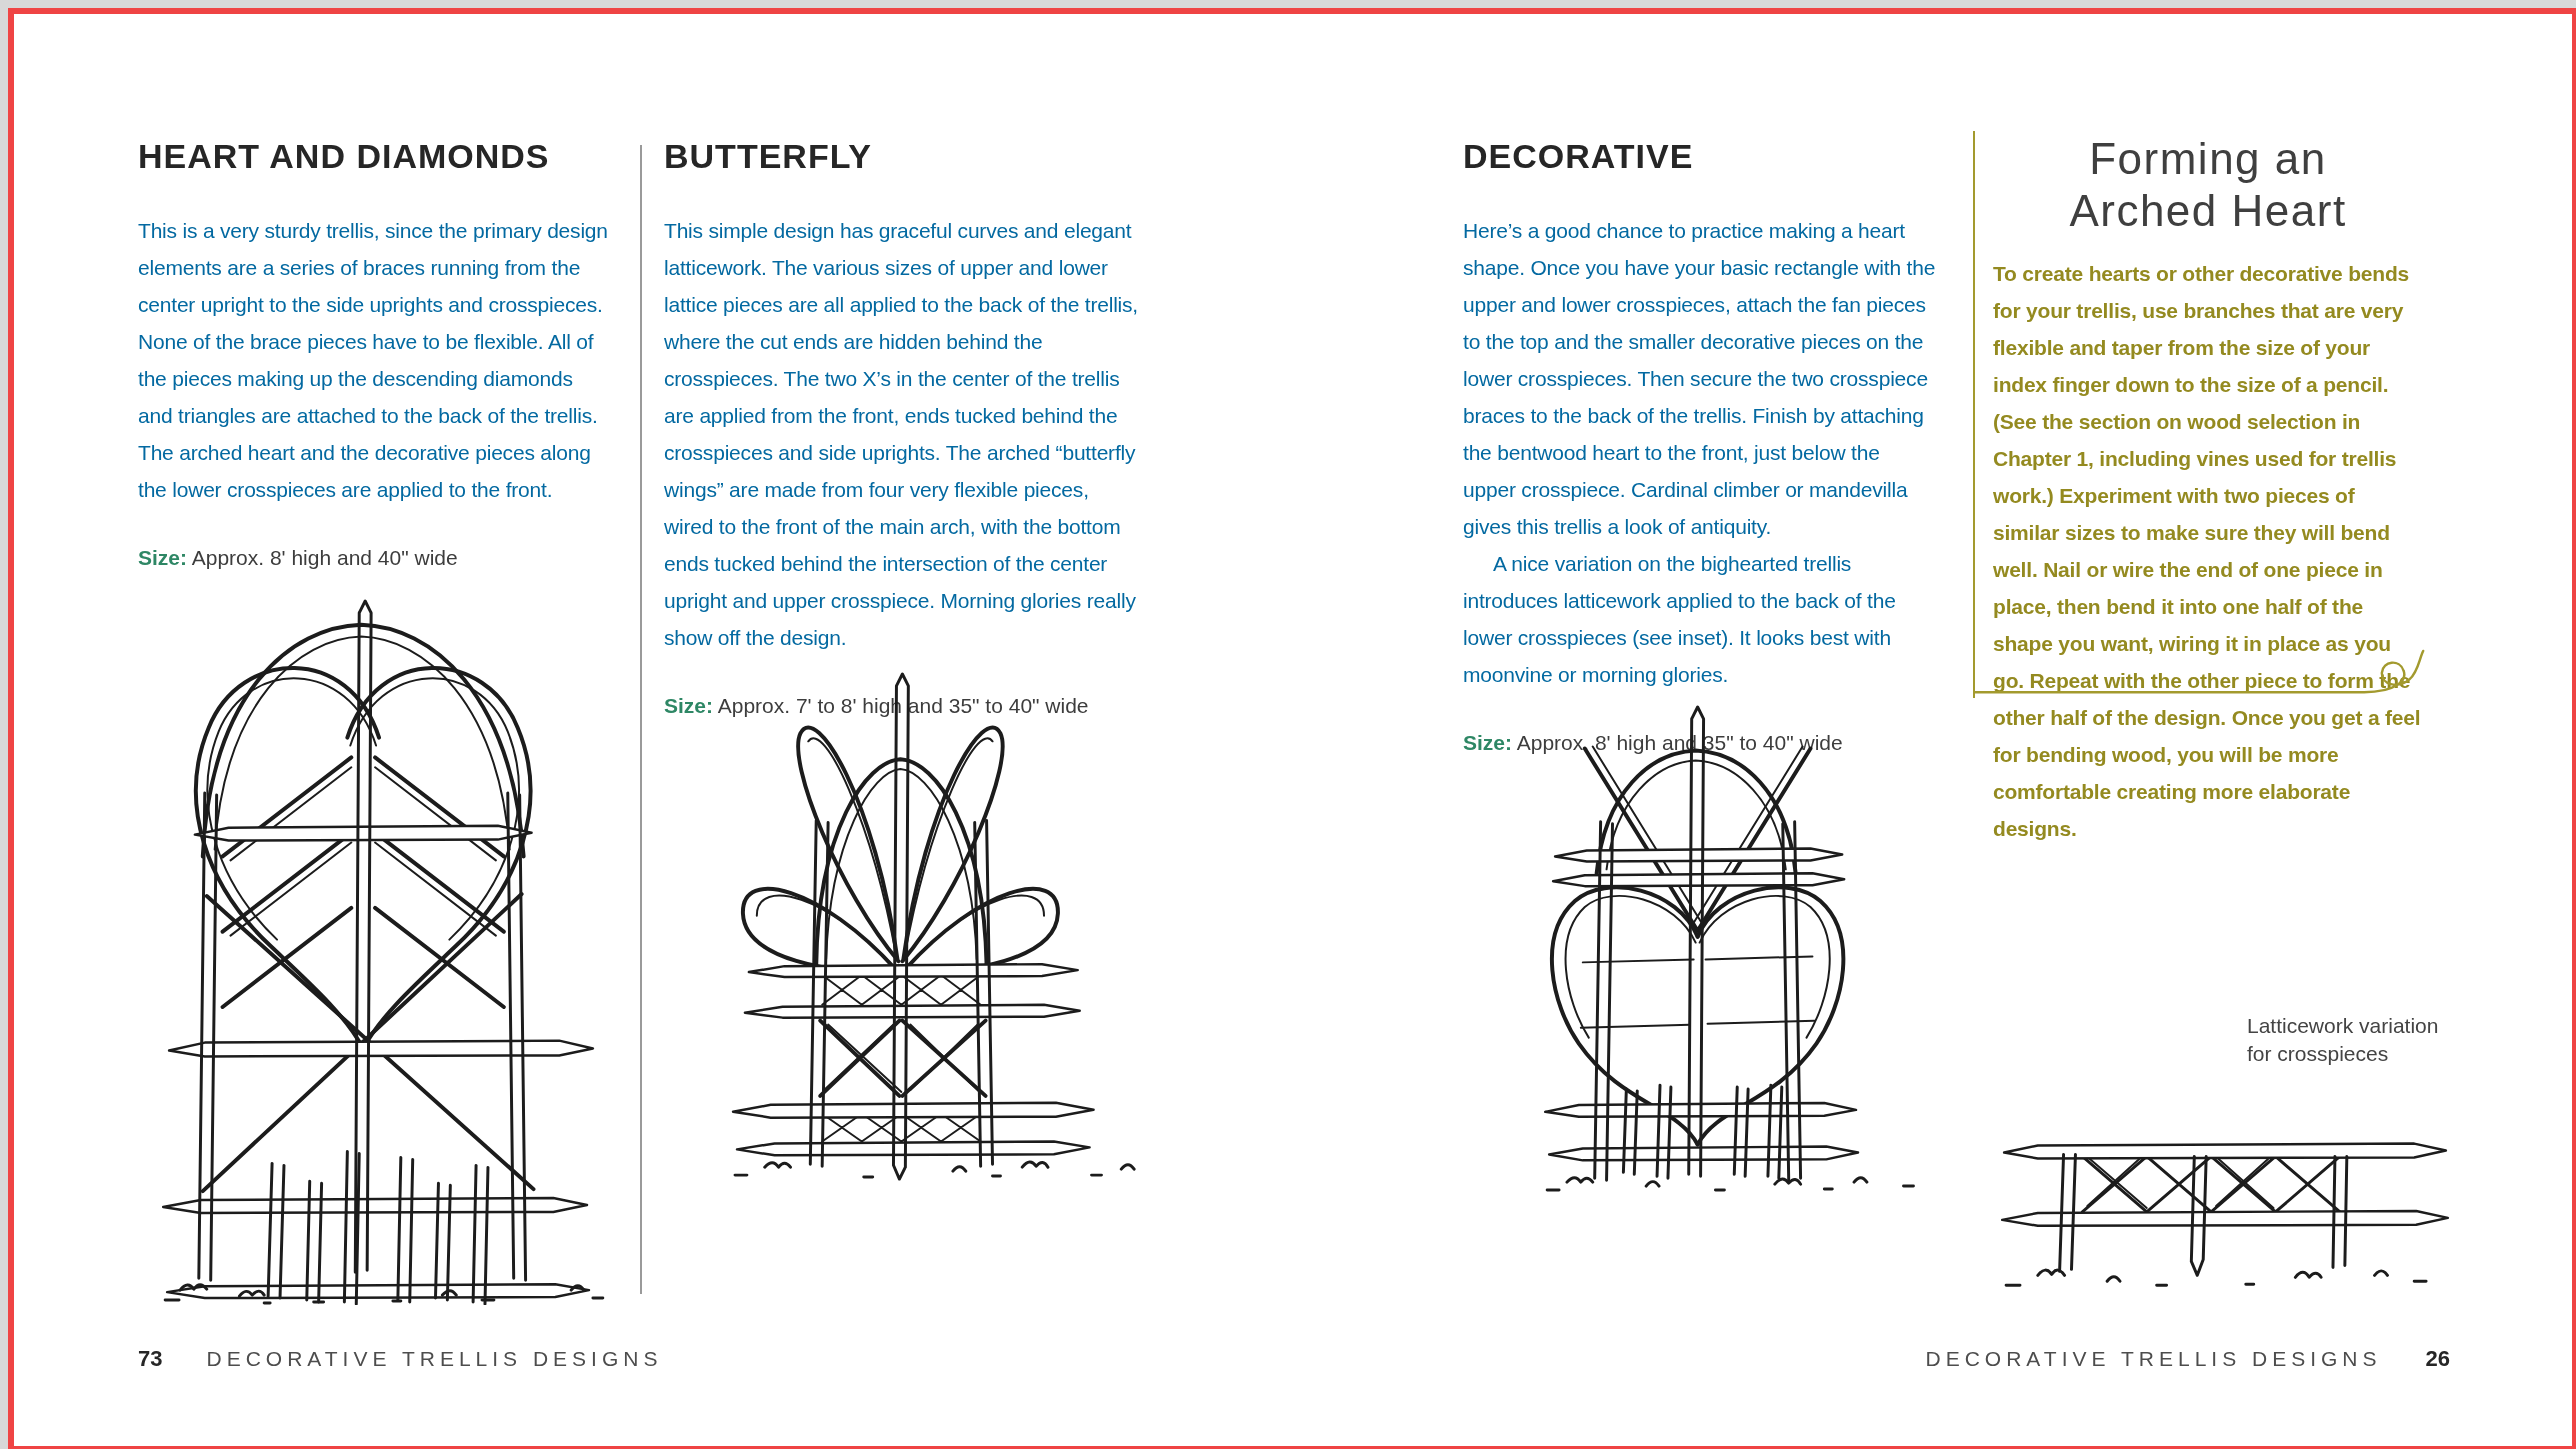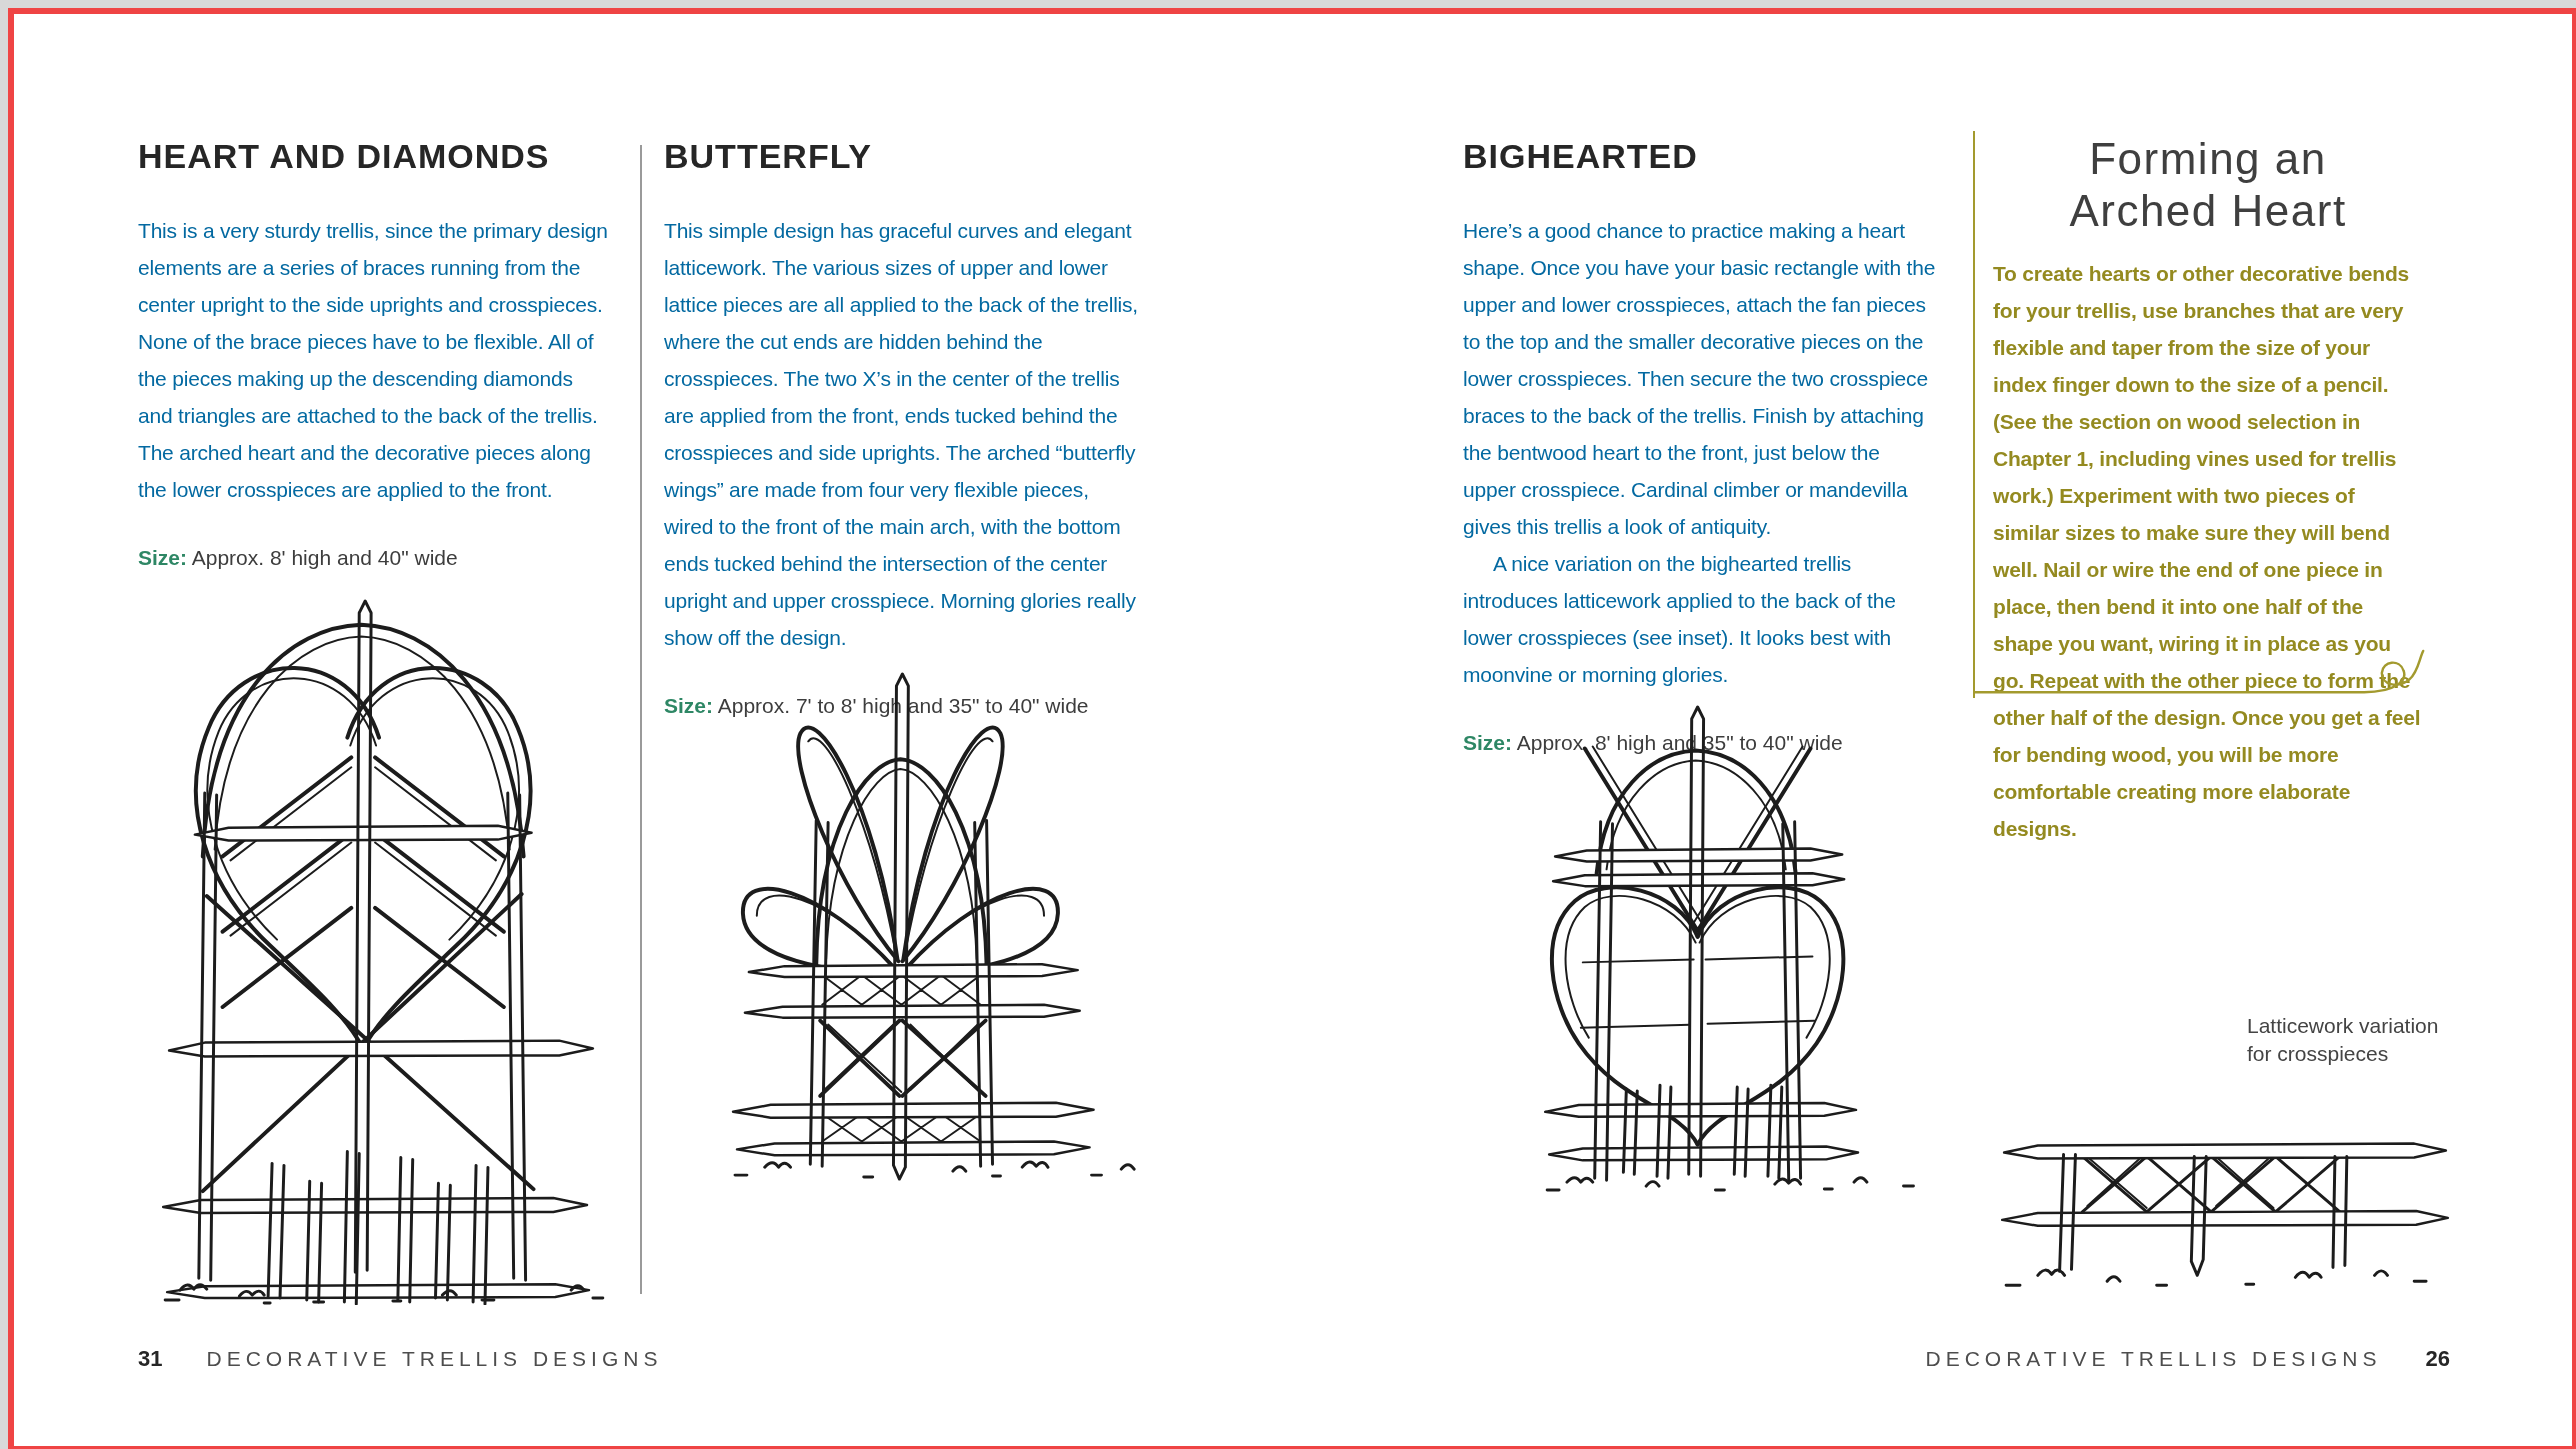--- a/index.html
+++ b/index.html
@@ -129,26 +129,26 @@
 
       <path class="w3" d="M112,150 L106,497 M124,152 L118,499"></path>
       <path class="w3" d="M284,150 L290,497 M272,152 L278,499"></path>
       <path class="w3" d="M193,14 L190,498 M205,14 L202,500 M193,14 L199,2 L205,14 M190,498 L196,512 L202,500"></path>
 
       <path class="w3" d="M60,500 q8,-9 14,0 q6,-8 12,0 M250,504 q7,-9 13,0 M320,500 q8,-10 14,-1 q7,-8 12,1 M420,502 q7,-9 13,0"></path>
       <path class="w3" d="M30,508 h12 M160,510 h9 M290,509 h8 M390,508 h10"></path>
     </svg>
 
     <div class="abs footer footer-left" style="left:124px;top:1332px;width:594px;">
-      <span class="page-num">31</span>
+      <span class="page-num">73</span>
       <span class="running-title">DECORATIVE TRELLIS DESIGNS</span>
     </div>
 
     <div class="abs col" style="left:1449px;top:123px;width:474px;">
-      <h2 class="heading">BIGHEARTED</h2>
+      <h2 class="heading">DECORATIVE</h2>
       <p class="body-text">Here’s a good chance to practice making a heart shape. Once you have your basic rectangle with the upper and lower crosspieces, attach the fan pieces to the top and the smaller decorative pieces on the lower crosspieces. Then secure the two crosspiece braces to the back of the trellis. Finish by attaching the bentwood heart to the front, just below the upper crosspiece. Cardinal climber or mandevilla gives this trellis a look of antiquity.</p>
       <p class="body-text indent">A nice variation on the bighearted trellis introduces latticework applied to the back of the lower crosspieces (see inset). It looks best with moonvine or morning glories.</p>
       <div class="size-line">
         <span class="size-label">Size:</span>
         <span>Approx. 8' high and 35" to 40" wide</span>
       </div>
     </div>
 
     <svg class="abs sketch" style="left:1513px;top:691px;" width="466" height="490" viewBox="0 0 470 495">
 

